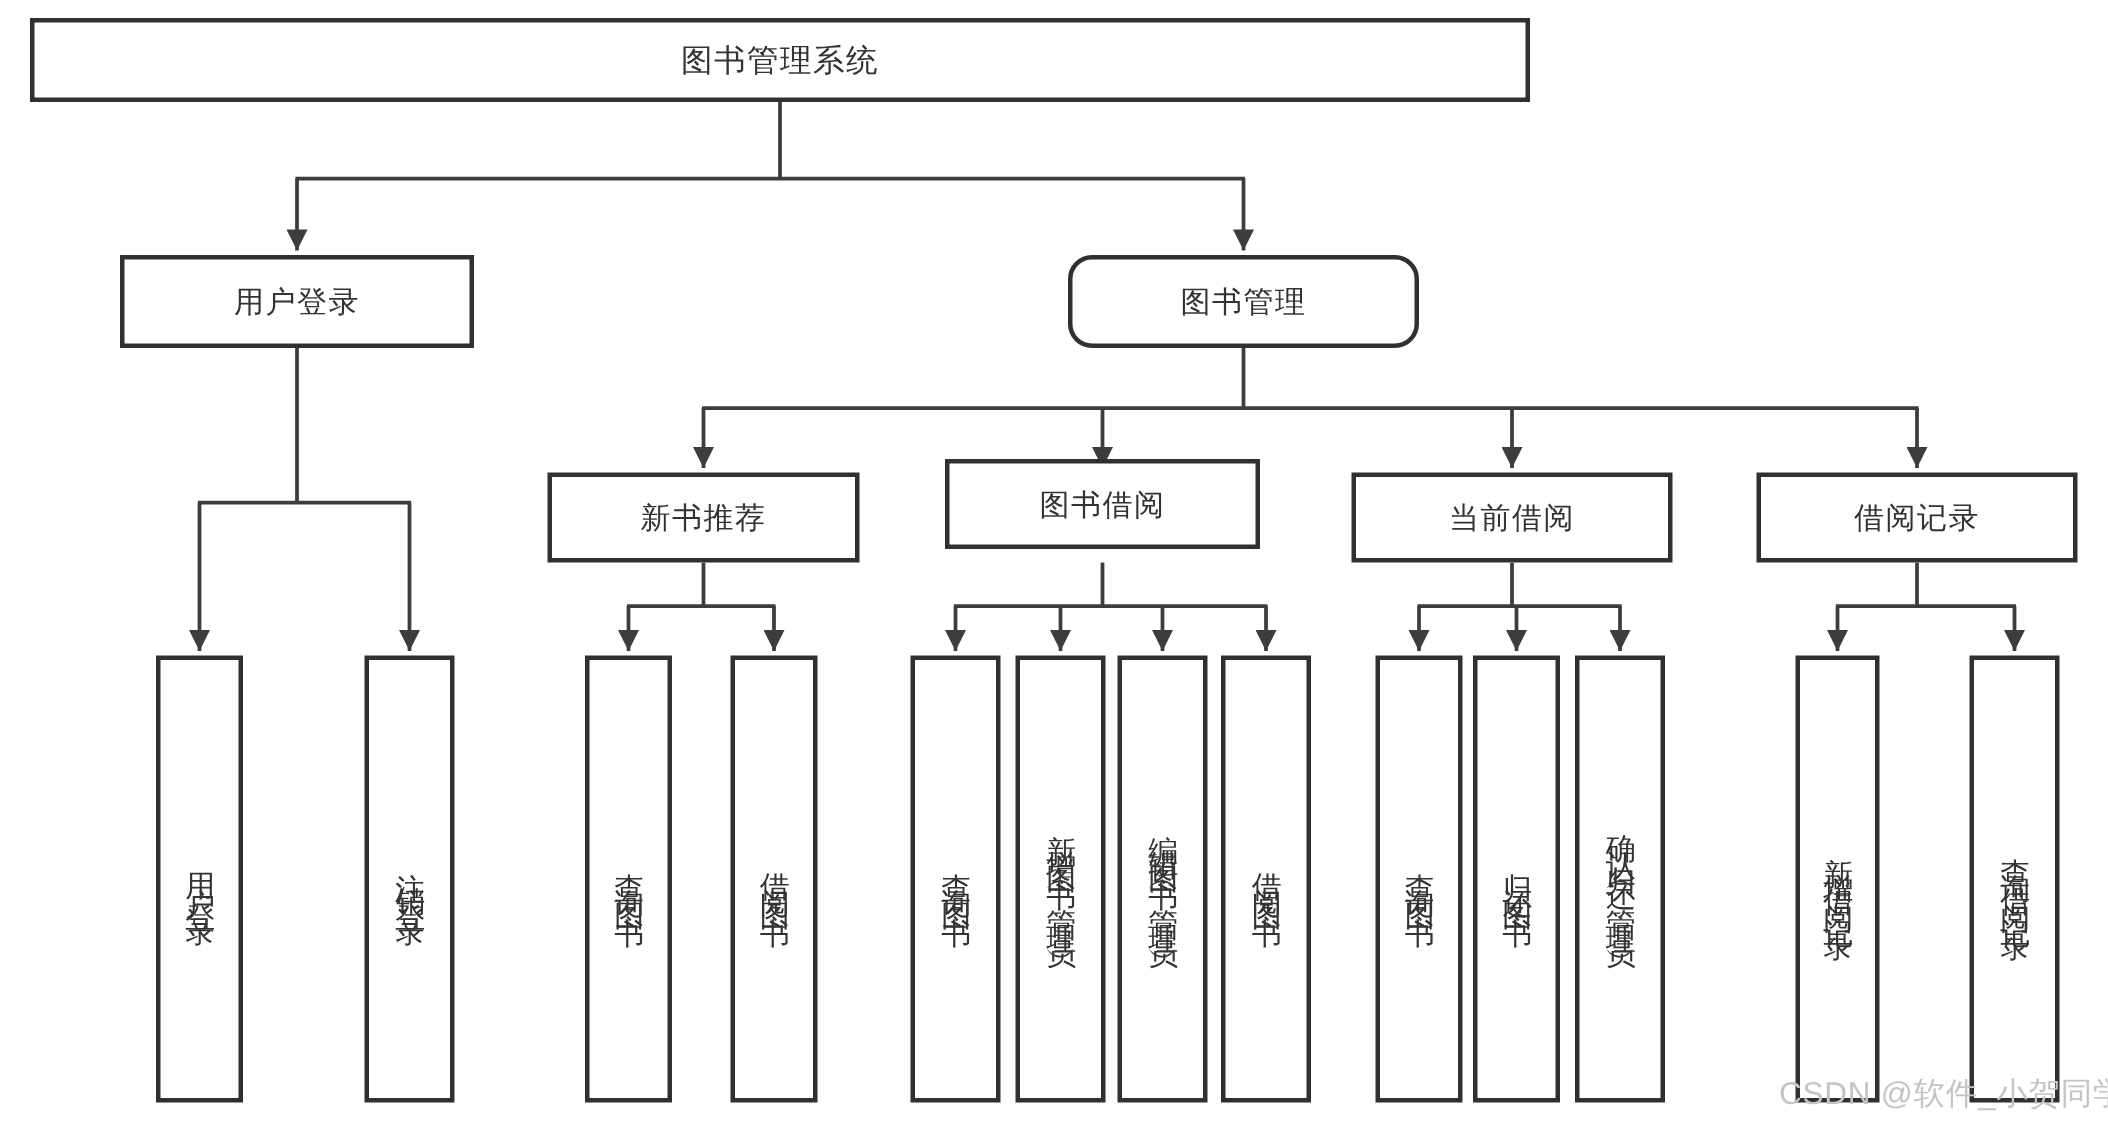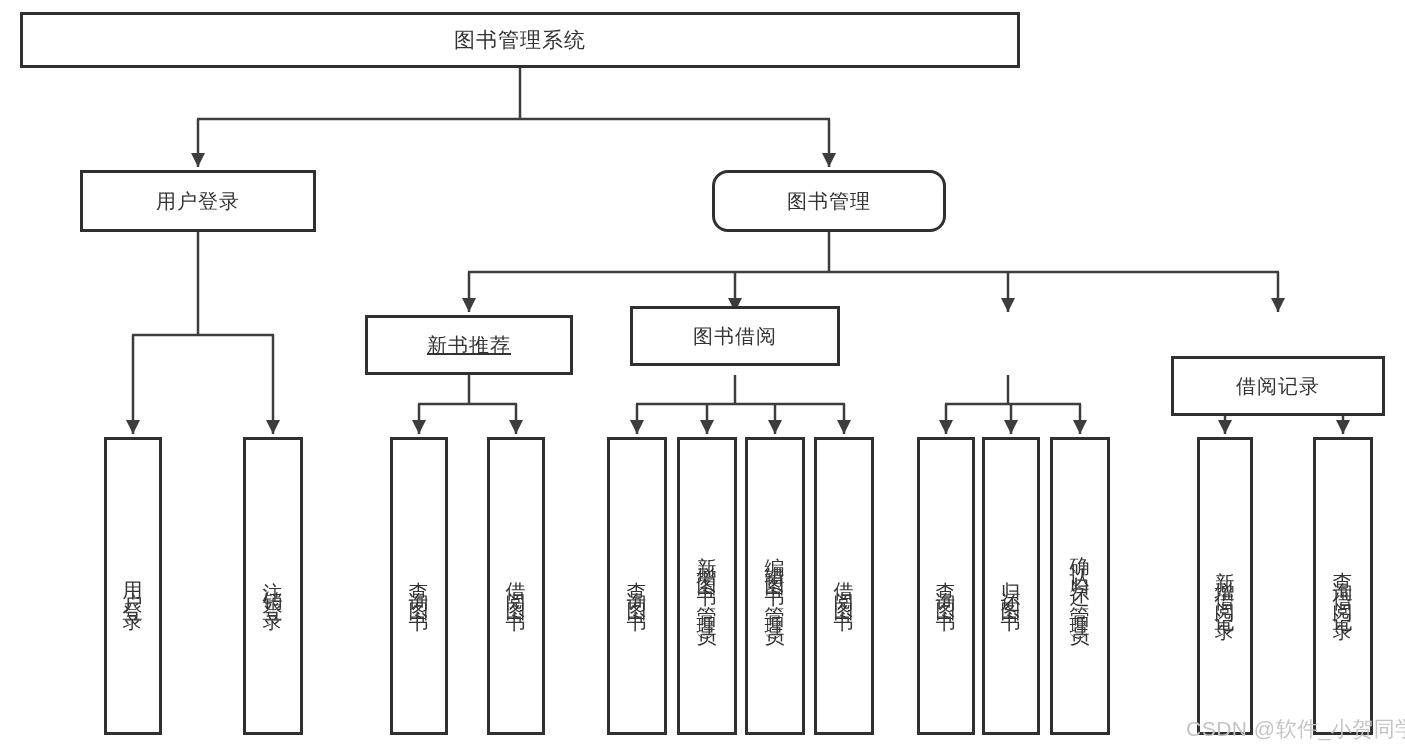--- a/index.html
+++ b/index.html
@@ -101,23 +101,24 @@
       <line x1="1225" y1="404" x2="1225" y2="434" marker-end="url(#arrow)"></line>
       <line x1="1343" y1="404" x2="1343" y2="434" marker-end="url(#arrow)"></line>
     </g>
   </svg>
 
   <div class="box rootnode" style="left:20px;top:12px;width:1000px;height:56px;">图书管理系统</div>
 
   <div class="box hnode" style="left:80px;top:170px;width:236px;height:62px;">用户登录</div>
   <div class="box hnode" style="left:712px;top:170px;width:234px;height:62px;border-radius:16px;">图书管理</div>
 
-  <div class="box hnode" style="left:365px;top:315px;width:208px;height:60px;text-decoration:underline;">新书推荐</div>
+  <div class="box hnode" style="left:365px;top:315px;width:208px;height:60px;">新书推荐</div>
   <div class="box hnode" style="left:630px;top:306px;width:210px;height:60px;">图书借阅</div>
-  <div class="box hnode" style="left:1171px;top:315px;width:214px;height:60px;margin-top:41px;">借阅记录</div>
+  <div class="box hnode" style="left:901px;top:315px;width:214px;height:60px;">当前借阅</div>
+  <div class="box hnode" style="left:1171px;top:315px;width:214px;height:60px;">借阅记录</div>
 
   <div class="box leaf" style="left:104px;top:437px;width:58px;height:298px;">用户登录</div>
   <div class="box leaf" style="left:243px;top:437px;width:60px;height:298px;">注销登录</div>
 
   <div class="box leaf" style="left:390px;top:437px;width:58px;height:298px;">查询图书</div>
   <div class="box leaf" style="left:487px;top:437px;width:58px;height:298px;">借阅图书</div>
 
   <div class="box leaf" style="left:607px;top:437px;width:60px;height:298px;">查询图书</div>
   <div class="box leaf" style="left:677px;top:437px;width:60px;height:298px;">新增图书（管理员）</div>
   <div class="box leaf" style="left:745px;top:437px;width:60px;height:298px;">编辑图书（管理员）</div>

